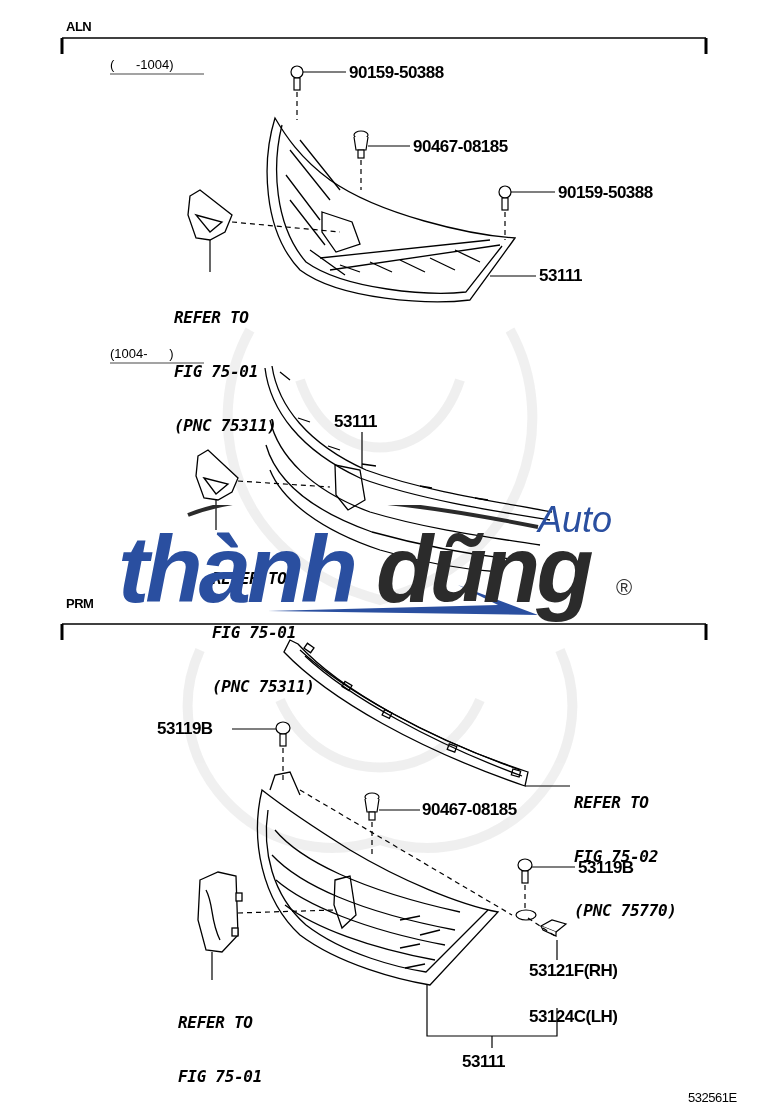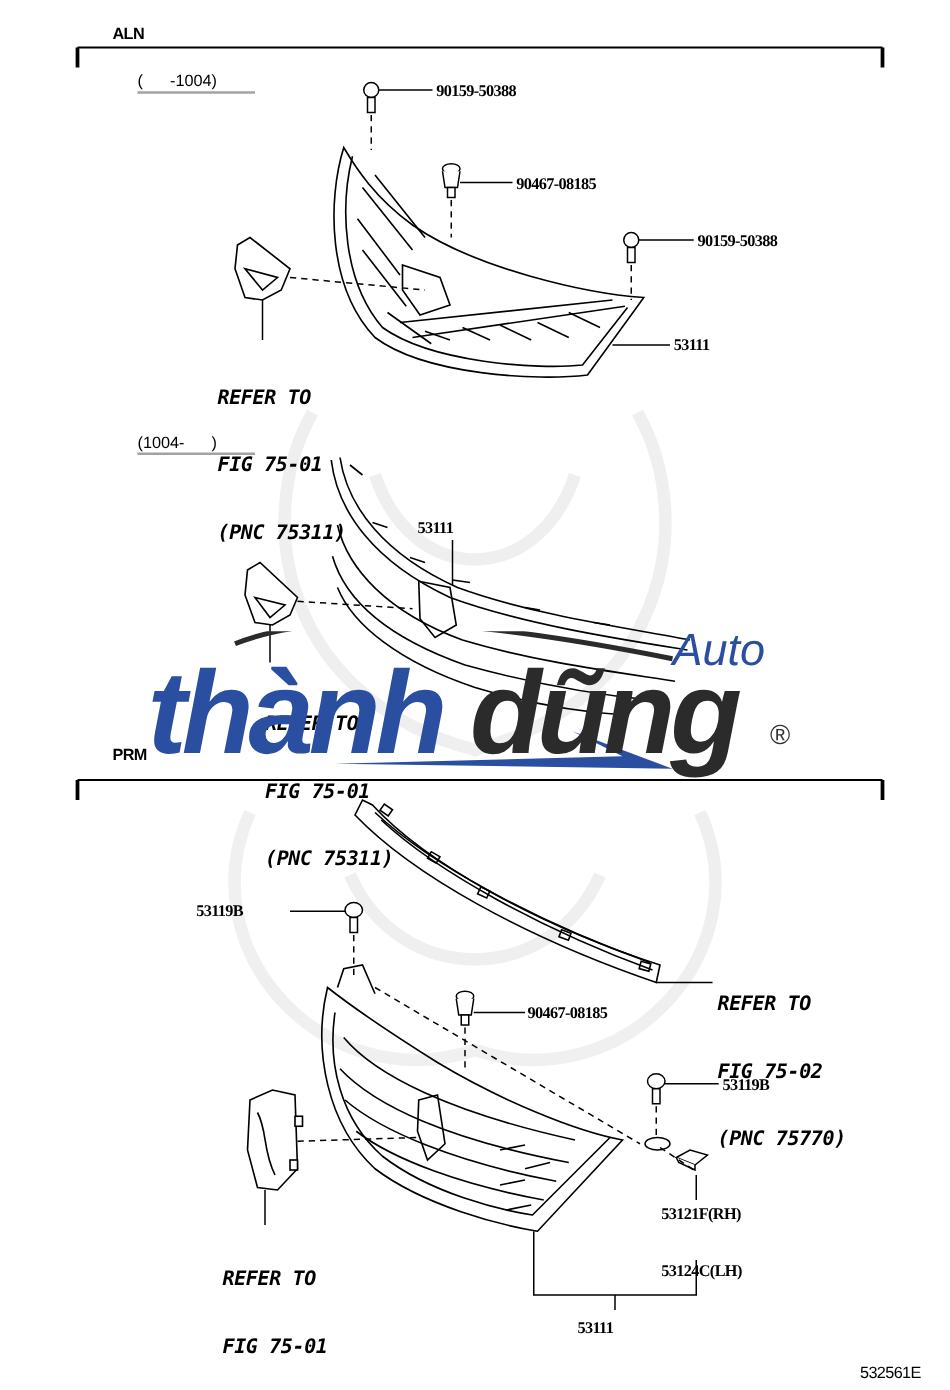--- a/index.html
+++ b/index.html
@@ -1,21 +1,21 @@
 <!DOCTYPE html>
 <html><head>
 <meta charset="utf-8">
 <style>
   html, body { margin: 0; padding: 0; background: #ffffff; }
   body { width: 760px; height: 1112px; position: relative; overflow: hidden;
          font-family: "DejaVu Sans Mono", "Liberation Mono", monospace; color: #000; }
   .abs { position: absolute; }
-  .section-label { font-family: "Liberation Sans", sans-serif; font-size: 13px; font-weight: bold; letter-spacing: -0.5px; margin-left: 24px; }
+  .section-label { font-family: "Liberation Sans", sans-serif; font-size: 13px; font-weight: bold; letter-spacing: -0.5px; }
   .range-label { font-family: "Liberation Sans", sans-serif; font-size: 13px; border-bottom: 2px solid #a3a3a3; padding-bottom: 1px; white-space: pre; }
-  .part { font-family: Liberation Serif, serif; font-weight: bold; font-size: 13px; letter-spacing: -0.5px; white-space: nowrap; line-height: 19px; }
+  .part { font-family: Liberation Sans, sans-serif; font-weight: bold; font-size: 17px; letter-spacing: -0.5px; white-space: nowrap; line-height: 19px; }
   .refer { font-family: "DejaVu Sans Mono", monospace; font-weight: bold; font-size: 16px; line-height: 18px; white-space: pre; letter-spacing: -0.3px; font-style: italic; }
   .figcode { font-family: "Liberation Sans", sans-serif; font-size: 13px; letter-spacing: -0.5px; text-align: right; }
   svg.diagram { position: absolute; left: 0; top: 0; }
   .logo-main { font-family: "Liberation Sans", sans-serif; font-weight: bold; font-style: italic; font-size: 94px; letter-spacing: -4px; line-height: 1; }
   .logo-auto { font-family: "Liberation Sans", sans-serif; font-style: italic; font-size: 36px; color: #2a4fa0; }
   .logo-reg { font-family: "Liberation Sans", sans-serif; font-size: 22px; color: #333; }
 </style>
 </head>
 <body>
 

